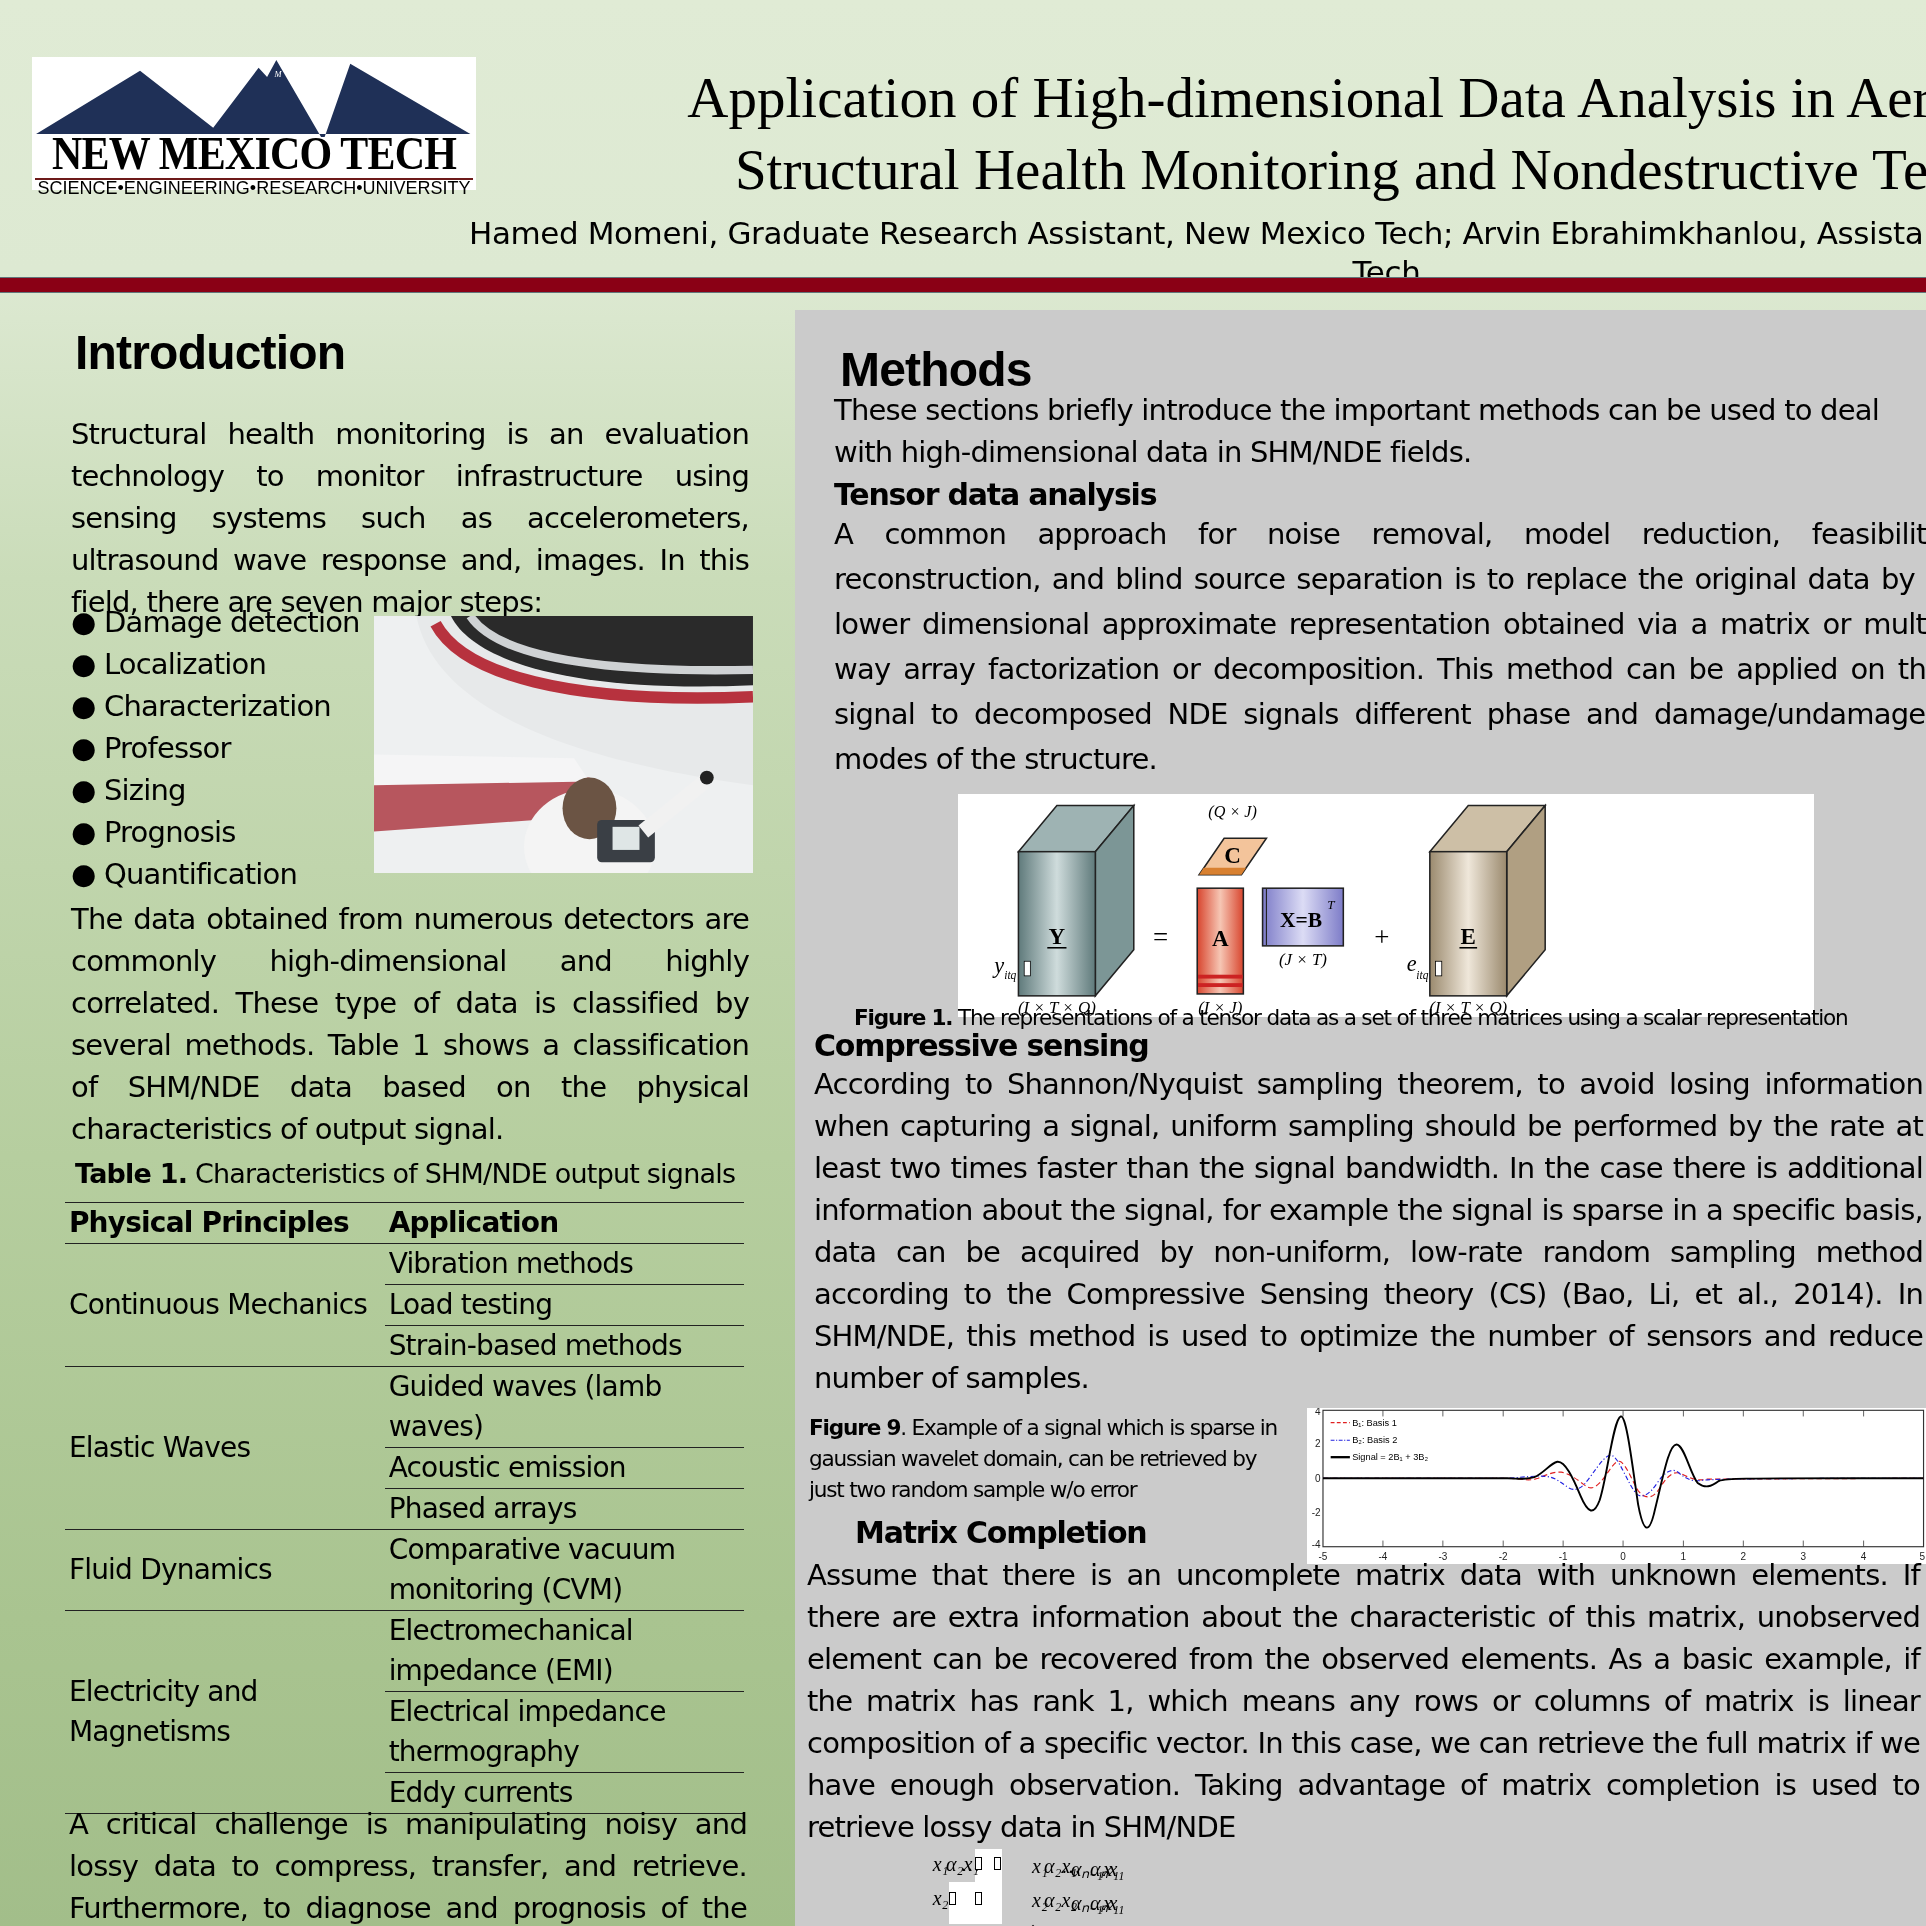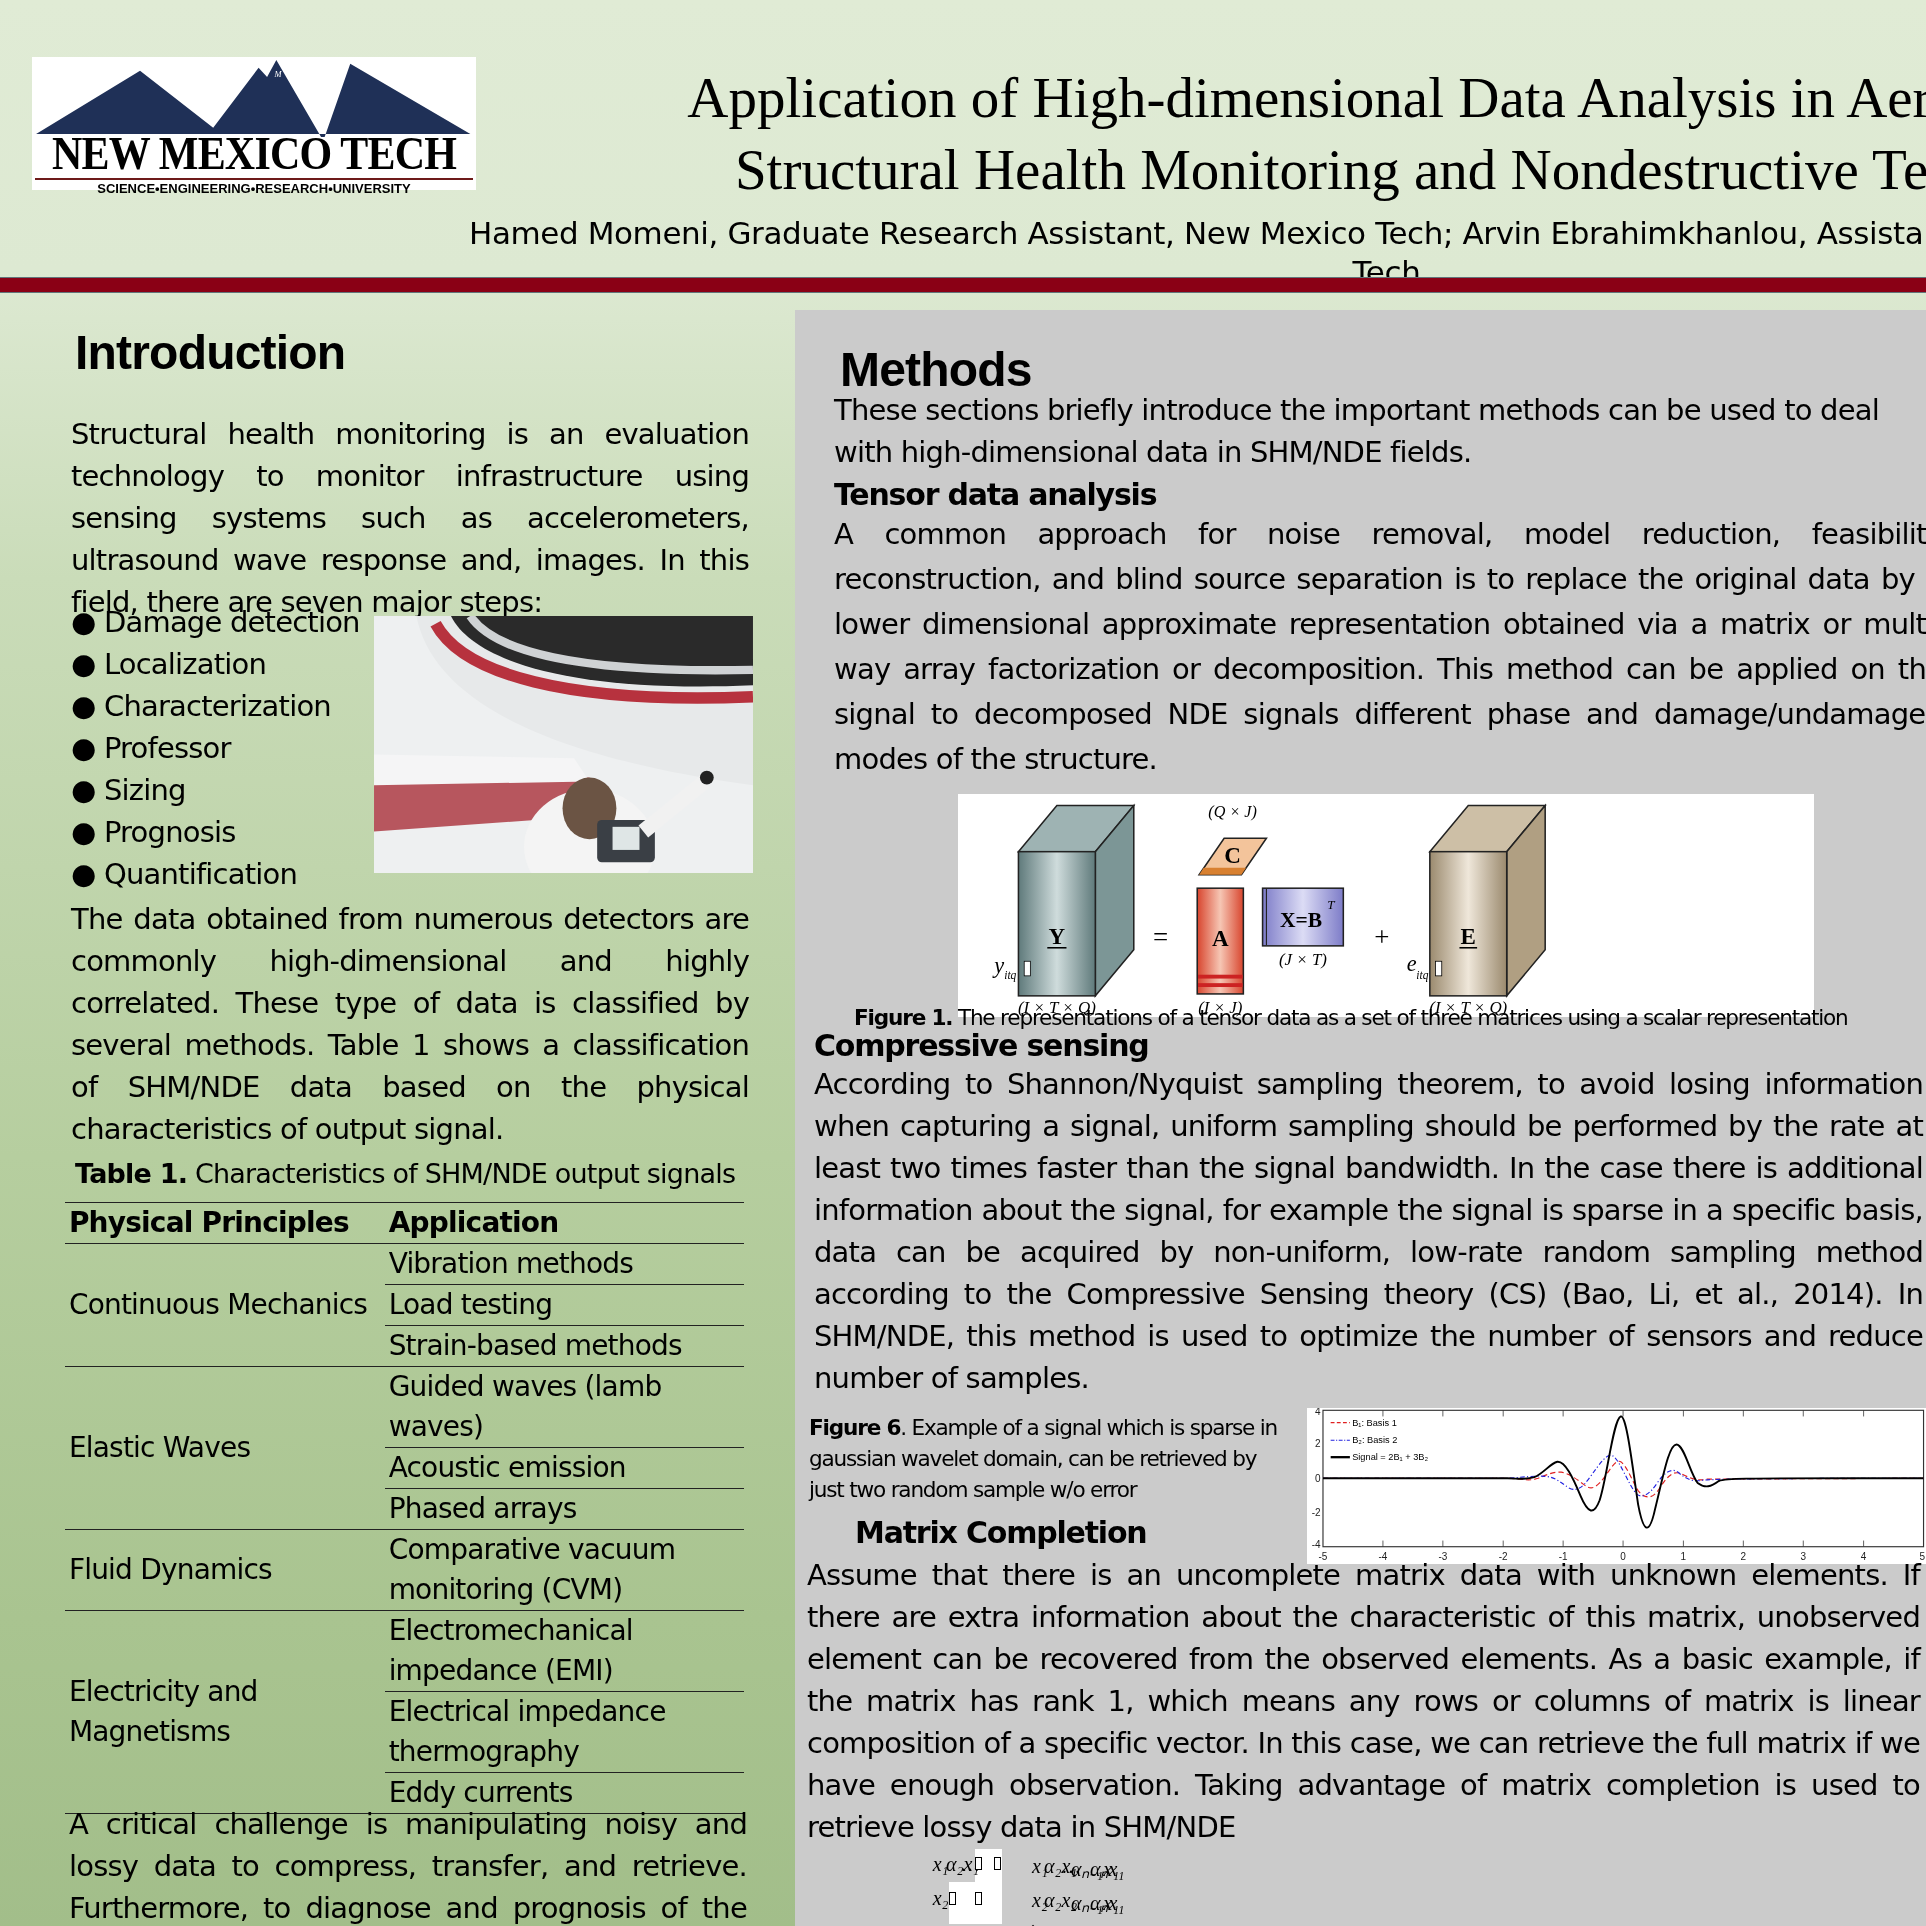--- a/index.html
+++ b/index.html
@@ -8,21 +8,21 @@
     background: linear-gradient(180deg, #e0ebd5 0px, #dde9d2 270px, #cadcb9 578px, #b6ce9f 1156px, #a9c490 1618px, #9fbb87 2080px);
     font-family: "Liberation Sans", sans-serif; color:#000;
   }
   .abs { position:absolute; }
   
   .logo-nmt { left:32px; top:57px; width:444px; height:133px; background:#fff; }
   .logo-nmt .mtn { position:absolute; left:3.1px; top:3.1px; width:438px; height:77px; }
   .logo-nmt .name { position:absolute; left:0; top:76px; width:444px; text-align:center;
     font-family:"Liberation Serif", serif; font-weight:bold; font-size:42px; letter-spacing:-0.8px; line-height:42px; transform:scaleY(1.1); }
   .logo-nmt .rule { position:absolute; left:3.1px; right:3.1px; top:121px; height:1.9px; background:#6d1a1a; }
-  .logo-nmt .tag { position:absolute; left:0; top:123px; width:444px; text-align:center; font-weight:bold; font-size:13px; letter-spacing:0px; line-height:17px; }
+  .logo-nmt .tag { position:absolute; left:0; top:123px; width:444px; text-align:center; font-weight:normal; font-size:18px; letter-spacing:0px; line-height:17px; }
   .title { left:501px; top:62px; width:1772px; text-align:center; font-family:"Liberation Serif", serif; font-size:57px; line-height:72px; }
   .authors { left:462px; top:214px; width:1849px; text-align:center; font-family:"DejaVu Sans", sans-serif; font-size:31px; line-height:39px; letter-spacing:-0.4px; }
   .band { left:0; top:277px; width:2774px; height:14.3px; background:#8a0015; border-top:0.8px solid #61757a; border-bottom:0.8px solid #61757a; }
   
   .h2 { font-family:"Liberation Sans", sans-serif; font-weight:bold; font-size:48px; line-height:54px; letter-spacing:-0.8px; }
   .para { font-family:"DejaVu Sans", sans-serif; font-size:29px; line-height:42px; text-align:justify; letter-spacing:-0.8px; }
   .sub { font-family:"DejaVu Sans", sans-serif; font-weight:bold; font-size:30px; line-height:42px; letter-spacing:-1.2px; }
   
   .intro { left:71px; top:324px; width:678px; }
   .bullets { left:71px; top:601px; }
@@ -246,21 +246,21 @@
   </svg>
 </div>
 <div class="abs fig1cap">
   <b>Figure 1.</b><span> The representations of a tensor data as a set of three matrices using a scalar representation</span>
 </div>
 
 <div class="abs sub m-cs-h">Compressive sensing</div>
 <div class="abs para m-cs">According to Shannon/Nyquist sampling theorem, to avoid losing information when capturing a signal, uniform sampling should be performed by the rate at least two times faster than the signal bandwidth. In the case there is additional information about the signal, for example the signal is sparse in a specific basis, data can be acquired by non-uniform, low-rate random sampling method according to the Compressive Sensing theory (CS) (Bao, Li, et al., 2014). In SHM/NDE, this method is used to optimize the number of sensors and reduce number of samples.</div>
 
 <div class="abs fig2cap">
-  <b>Figure 6</b><span>. Example of a signal which is sparse in gaussian wavelet domain, can be retrieved by  just two random sample w/o error</span>
+  <b>Figure 9</b><span>. Example of a signal which is sparse in gaussian wavelet domain, can be retrieved by  just two random sample w/o error</span>
 </div>
 
 <div class="abs fig2">
   <svg width="621" height="156" viewBox="0 0 1613 406" font-family="Liberation Sans, sans-serif">
     <rect x="40" y="6" width="1563" height="355" fill="#fff" stroke="#333" stroke-width="3"></rect>
 
     <g stroke="#333" stroke-width="2">
       <line x1="196" y1="6" x2="196" y2="22"></line>
         <line x1="352" y1="6" x2="352" y2="22"></line>
         <line x1="509" y1="6" x2="509" y2="22"></line>

